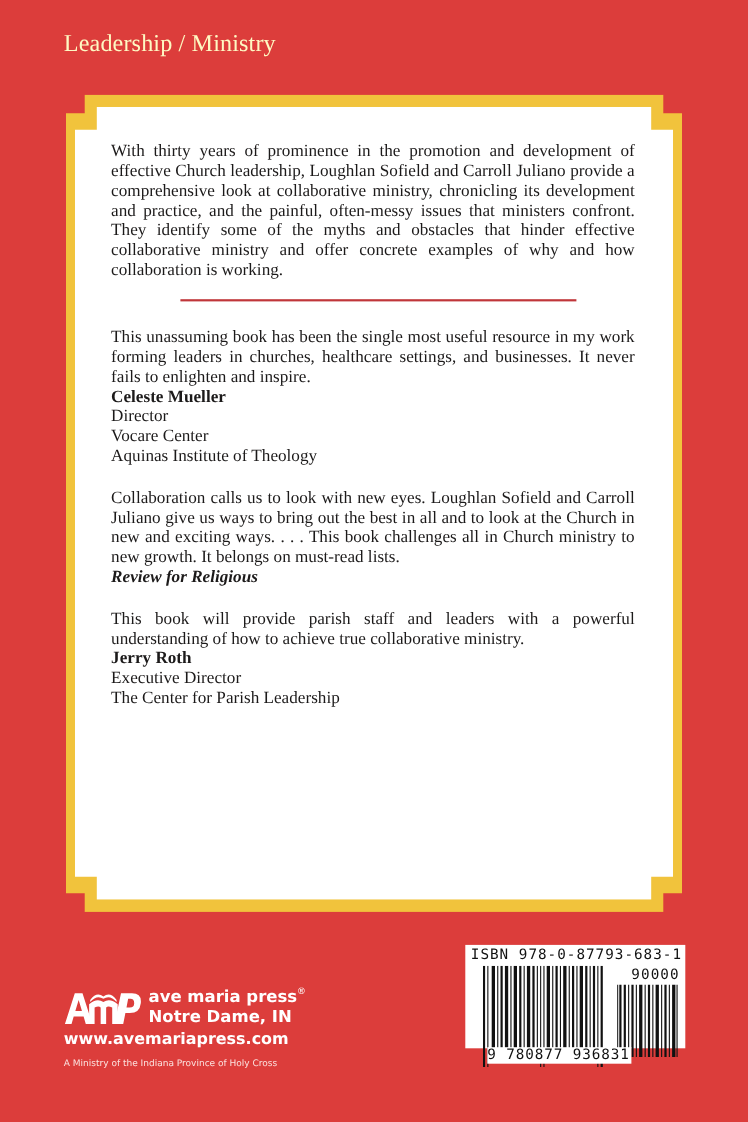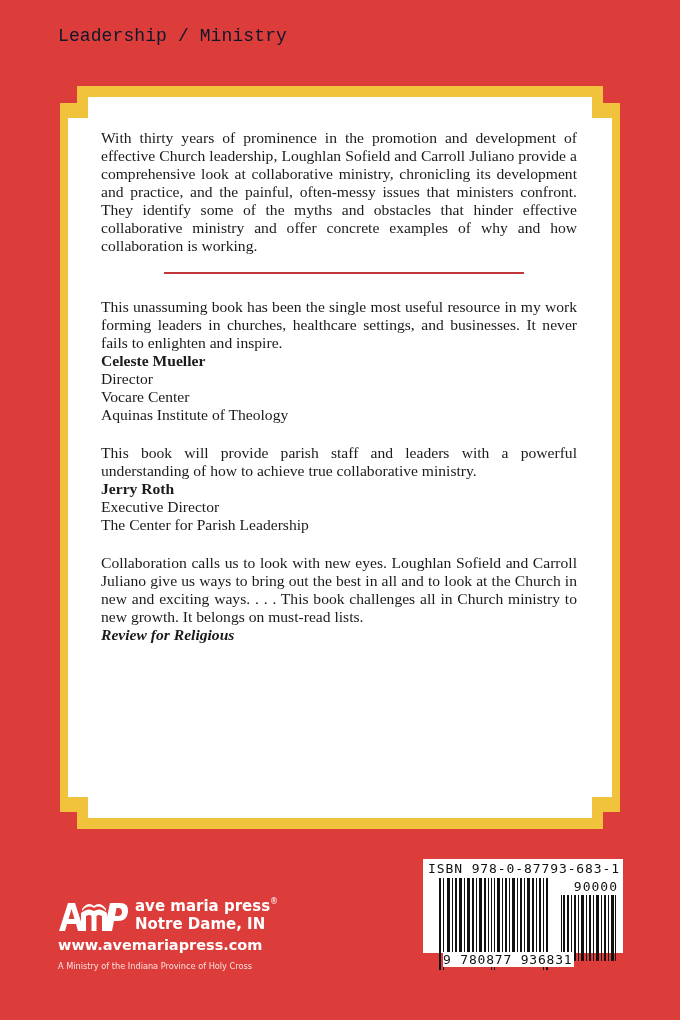--- a/index.html
+++ b/index.html
@@ -2,22 +2,22 @@
 <html><head>
   <meta charset="utf-8">
   <style>
     html, body { margin: 0; padding: 0; }
     body {
       width: 680px; height: 1020px; position: relative; overflow: hidden;
       background: #dc3d3b;
     }
     .category {
       position: absolute; left: 58px; top: 26px;
-      font-family: Liberation Mono, monospace; font-size: 18px;
-      color: #0f172a; letter-spacing: 0.1px;
+      font-family: Liberation Serif, serif; font-size: 22px;
+      color: #fef9c3; letter-spacing: 0.1px;
     }
     
     .frame-yellow, .frame-white { position: absolute; }
     .frame-yellow {
       left: 60px; top: 86px; width: 560px; height: 743px;
       background: #f1c33c;
       clip-path: polygon(17px 0, 543px 0, 543px 17px, 560px 17px, 560px 726px, 543px 726px, 543px 743px, 17px 743px, 17px 726px, 0 726px, 0 17px, 17px 17px);
     }
     .frame-white {
       left: 68px; top: 97px; width: 544px; height: 721px;
@@ -97,32 +97,32 @@
     <p class="lines">This unassuming book has been the single most useful resource in my work forming leaders in churches, healthcare settings, and businesses. It never fails to enlighten and inspire.</p>
     <div class="attrib">
       <div class="name">Celeste Mueller</div>
       <div>Director</div>
       <div>Vocare Center</div>
       <div>Aquinas Institute of Theology</div>
     </div>
   </div>
 
   <div class="quote">
+    <p class="lines">Collaboration calls us to look with new eyes. Loughlan Sofield and Carroll Juliano give us ways to bring out the best in all and to look at the Church in new and exciting ways. . . . This book challenges all in Church ministry to new growth. It belongs on must-read lists.</p>
+    <div class="attrib">
+      <div class="src">Review for Religious</div>
+    </div>
+  </div>
+
+  <div class="quote">
     <p class="lines">This book will provide parish staff and leaders with a powerful understanding of how to achieve true collaborative ministry.</p>
     <div class="attrib">
       <div class="name">Jerry Roth</div>
       <div>Executive Director</div>
       <div>The Center for Parish Leadership</div>
-    </div>
-  </div>
-
-  <div class="quote">
-    <p class="lines">Collaboration calls us to look with new eyes. Loughlan Sofield and Carroll Juliano give us ways to bring out the best in all and to look at the Church in new and exciting ways. . . . This book challenges all in Church ministry to new growth. It belongs on must-read lists.</p>
-    <div class="attrib">
-      <div class="src">Review for Religious</div>
     </div>
   </div>
 
 </div>
 
 <div class="publisher">
   <svg class="pub-logo" viewBox="0 0 72 36">
 
     <path d="M1 36 L10 8 L17 8 L26 36 L20 36 L18 29 L9 29 L7 36 Z M10.5 24 L16.5 24 L13.5 14 Z" fill="#fff"></path>
 

